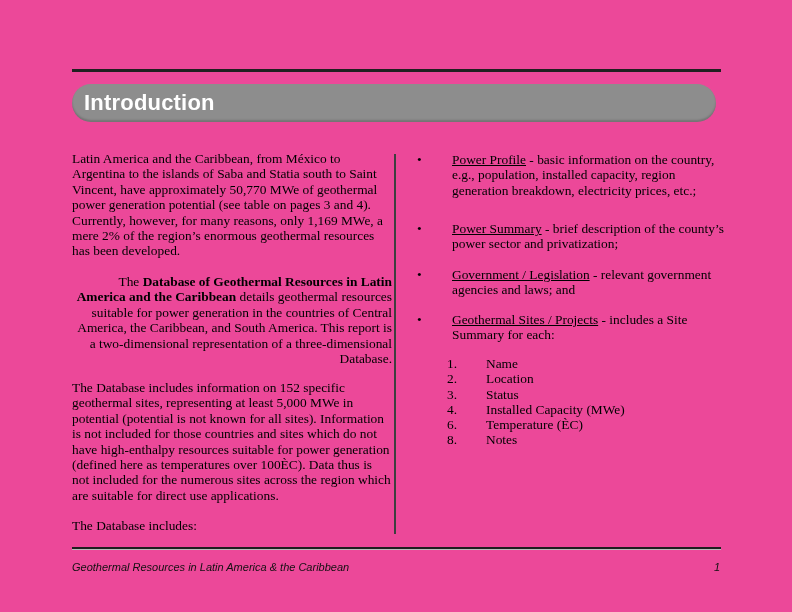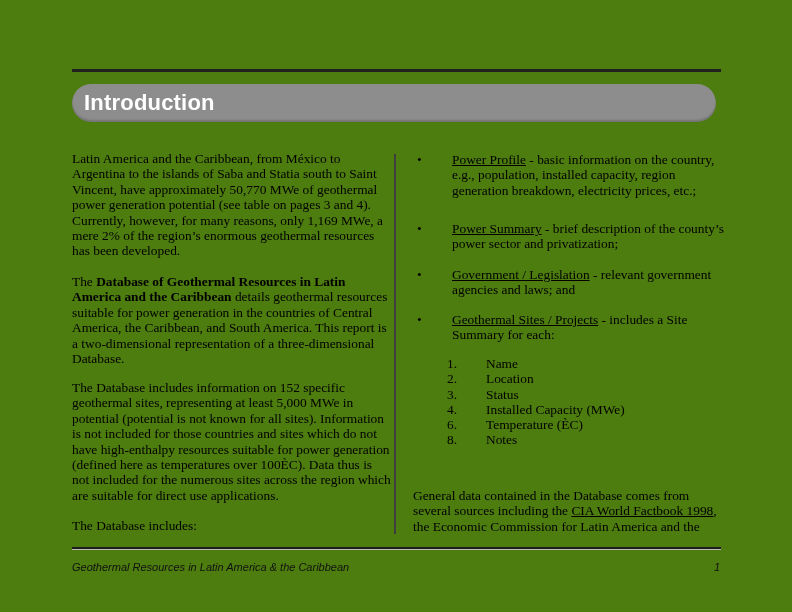--- a/index.html
+++ b/index.html
@@ -1,19 +1,19 @@
 <!DOCTYPE html>
 <html><head>
 <meta charset="utf-8">
 <style>
   html,body{margin:0;padding:0;background:#ffffff;}
   .page{
     position:relative;
     width:792px;height:612px;
-    background:#4d7c0f;
+    background:#ec4899;
     font-family:"Liberation Serif", serif;
     color:#000;
     overflow:hidden;
   }
   .top-rule{
     position:absolute;left:72px;top:69px;width:649px;height:3px;
     background:#202020;
   }
   .header-bar{
     position:absolute;left:72px;top:84px;width:644px;height:38px;
@@ -21,21 +21,21 @@
     box-shadow:inset 0 -2px 2px rgba(0,0,0,0.18);
   }
   .header-bar .title{
     font-family:"Liberation Sans", sans-serif;
     font-weight:bold;font-size:22px;line-height:38px;
     color:#ffffff;padding-left:12px;letter-spacing:0.2px;
   }
   .body-text{font-size:13.4px;line-height:15.4px;}
   .para{position:absolute;left:72px;width:320px;margin:0;}
   .p1{top:151px;}
-  .p2{top:274px;}
+  .p2{top:274px;text-align:right;}
   .p3{top:380px;}
   .p4{top:518px;}
   .bold{font-weight:bold;}
   .uline{text-decoration:underline;}
   .divider{
     position:absolute;left:394px;top:154px;width:2px;height:380px;
     background:#3f3f3f;
   }
   .bullet{
     position:absolute;left:413px;width:312px;
@@ -120,21 +120,18 @@
 
   <div class="numlist body-text">
     <div class="numrow"><span class="num">1.</span><span>Name</span></div>
     <div class="numrow"><span class="num">2.</span><span>Location</span></div>
     <div class="numrow"><span class="num">3.</span><span>Status</span></div>
     <div class="numrow"><span class="num">4.</span><span>Installed Capacity (MWe)</span></div>
     <div class="numrow"><span class="num">6.</span><span>Temperature (ÈC)</span></div>
     <div class="numrow"><span class="num">8.</span><span>Notes</span></div>
   </div>
 
-  <p class="closing body-text">
-    <span>General data contained in the Database comes from several sources including the </span><span class="uline">CIA World Factbook 1998</span><span>, the Economic Commission for Latin America and the</span>
-  </p>
 
   <div class="footer-rule"></div>
   <div class="footer-left">Geothermal Resources in Latin America &amp; the Caribbean</div>
   <div class="footer-page">1</div>
 
 </div>
 
 </body></html>

